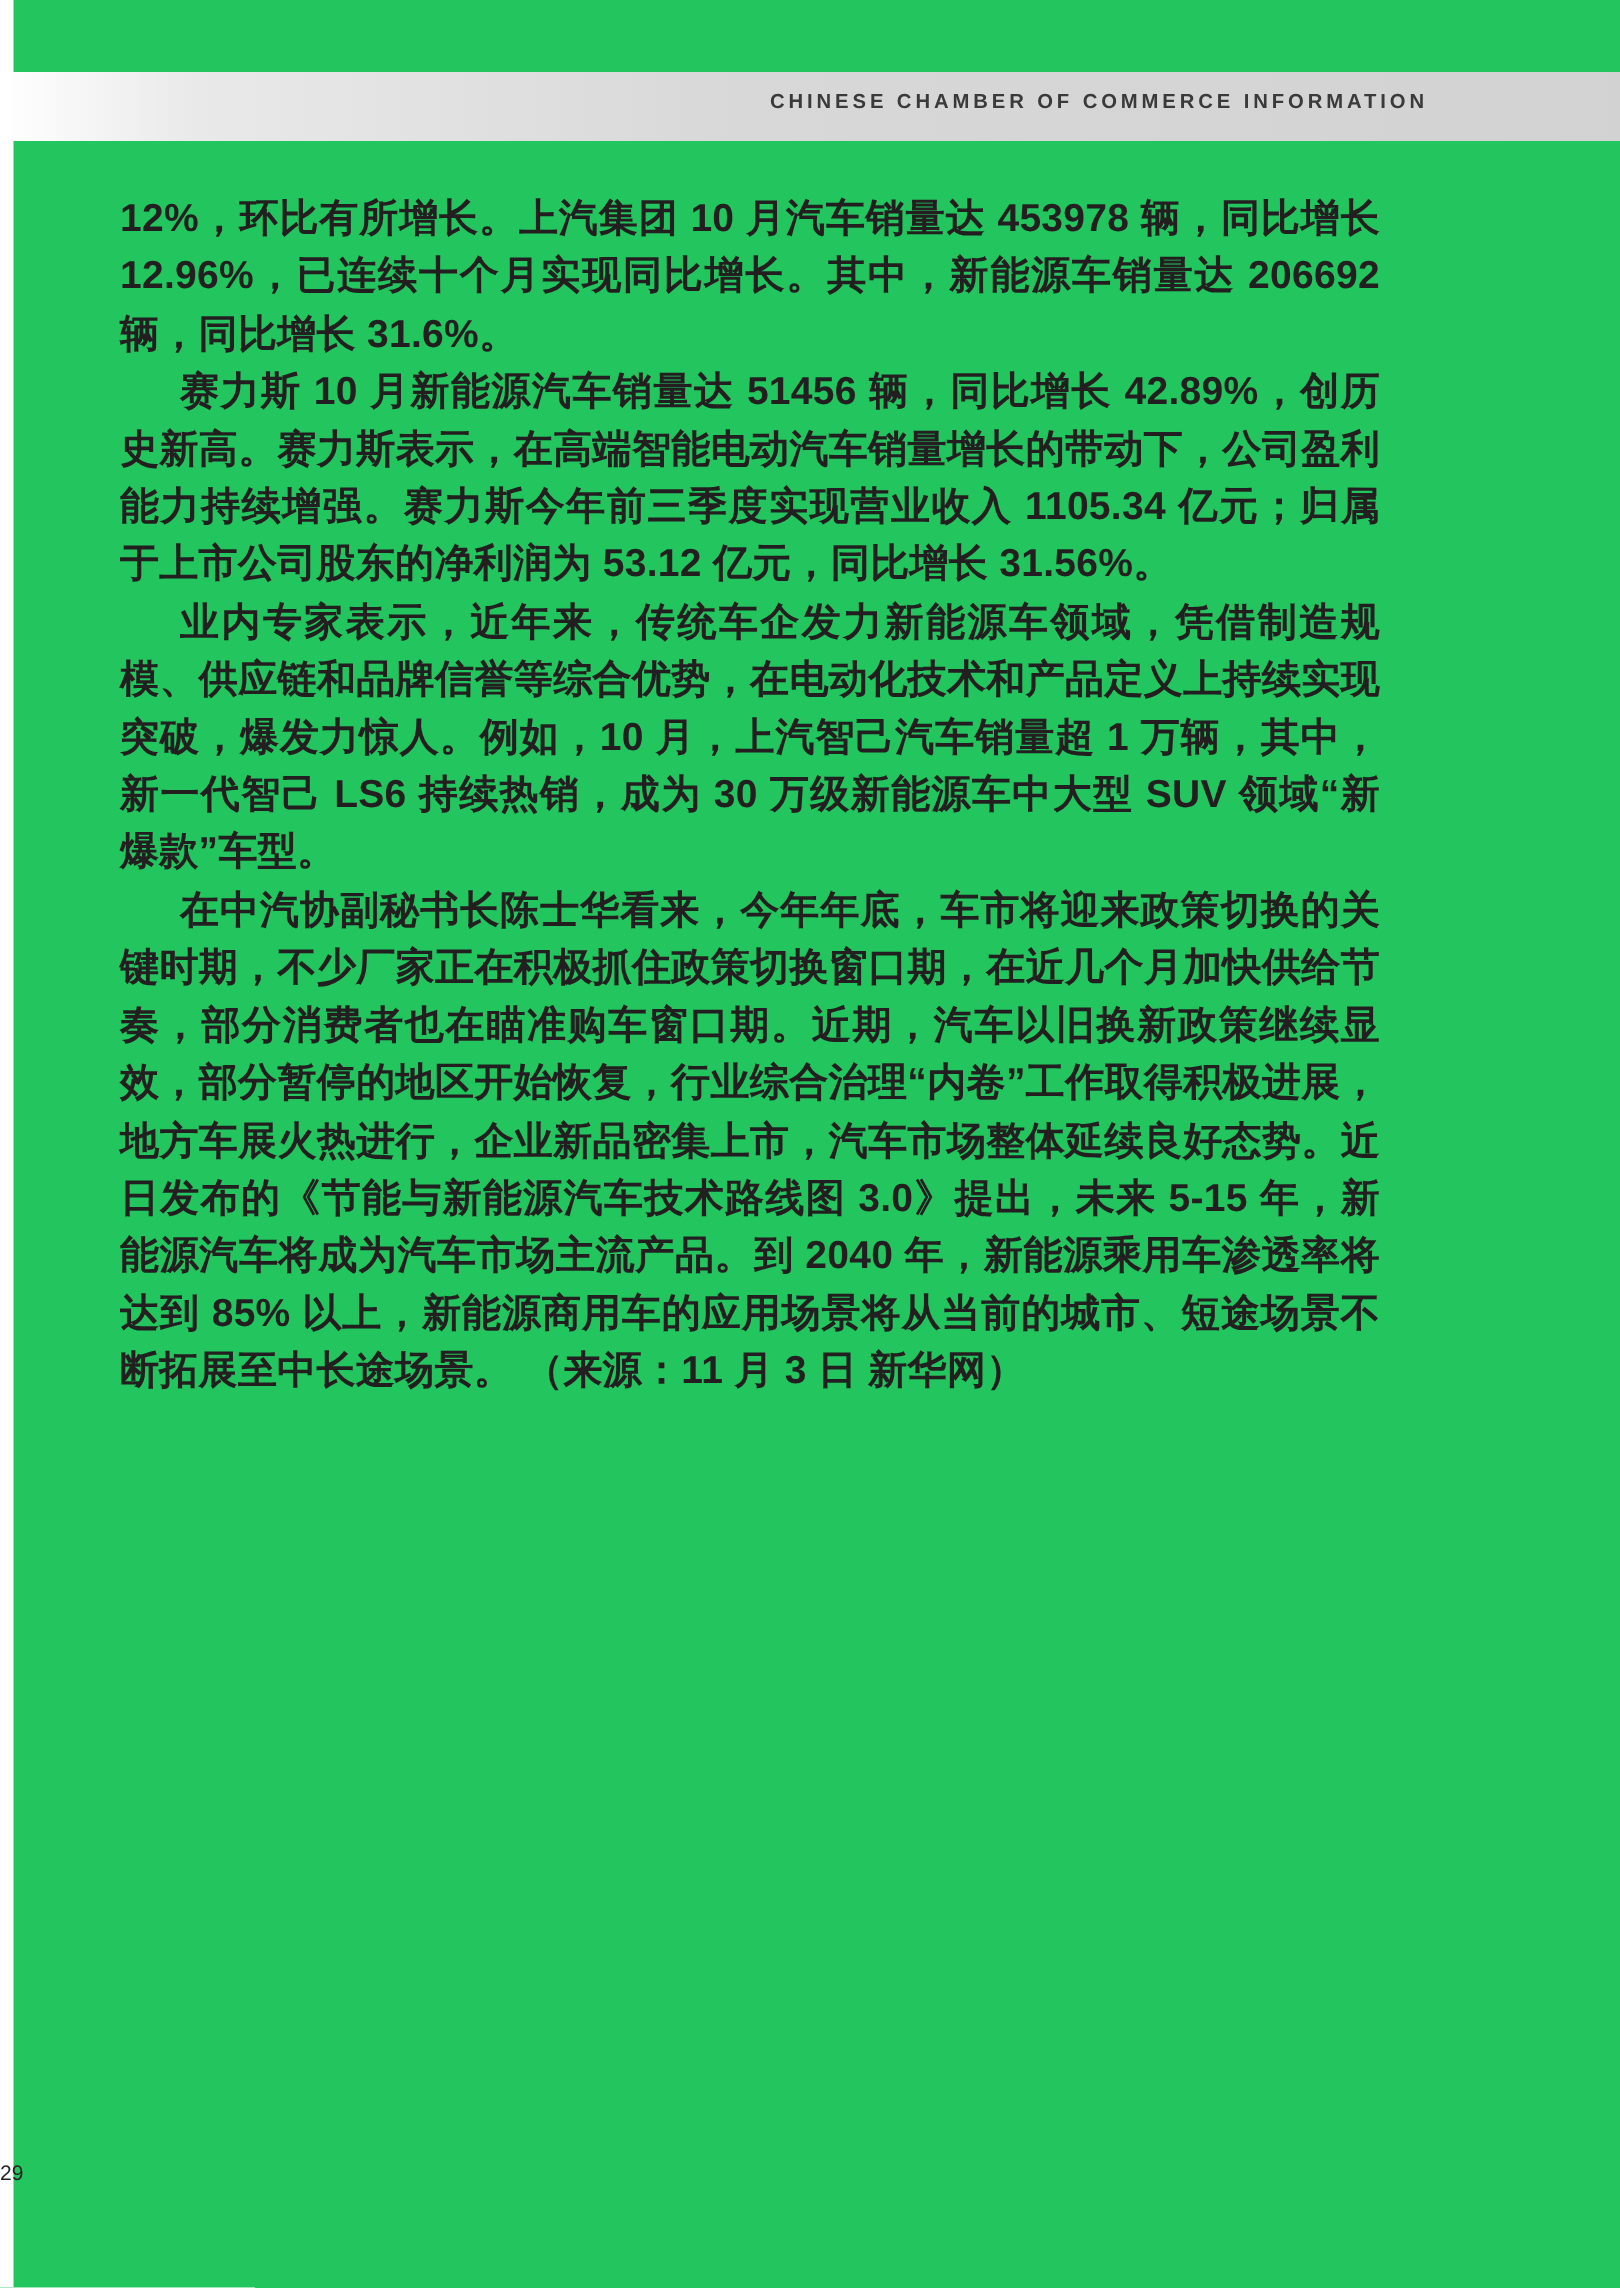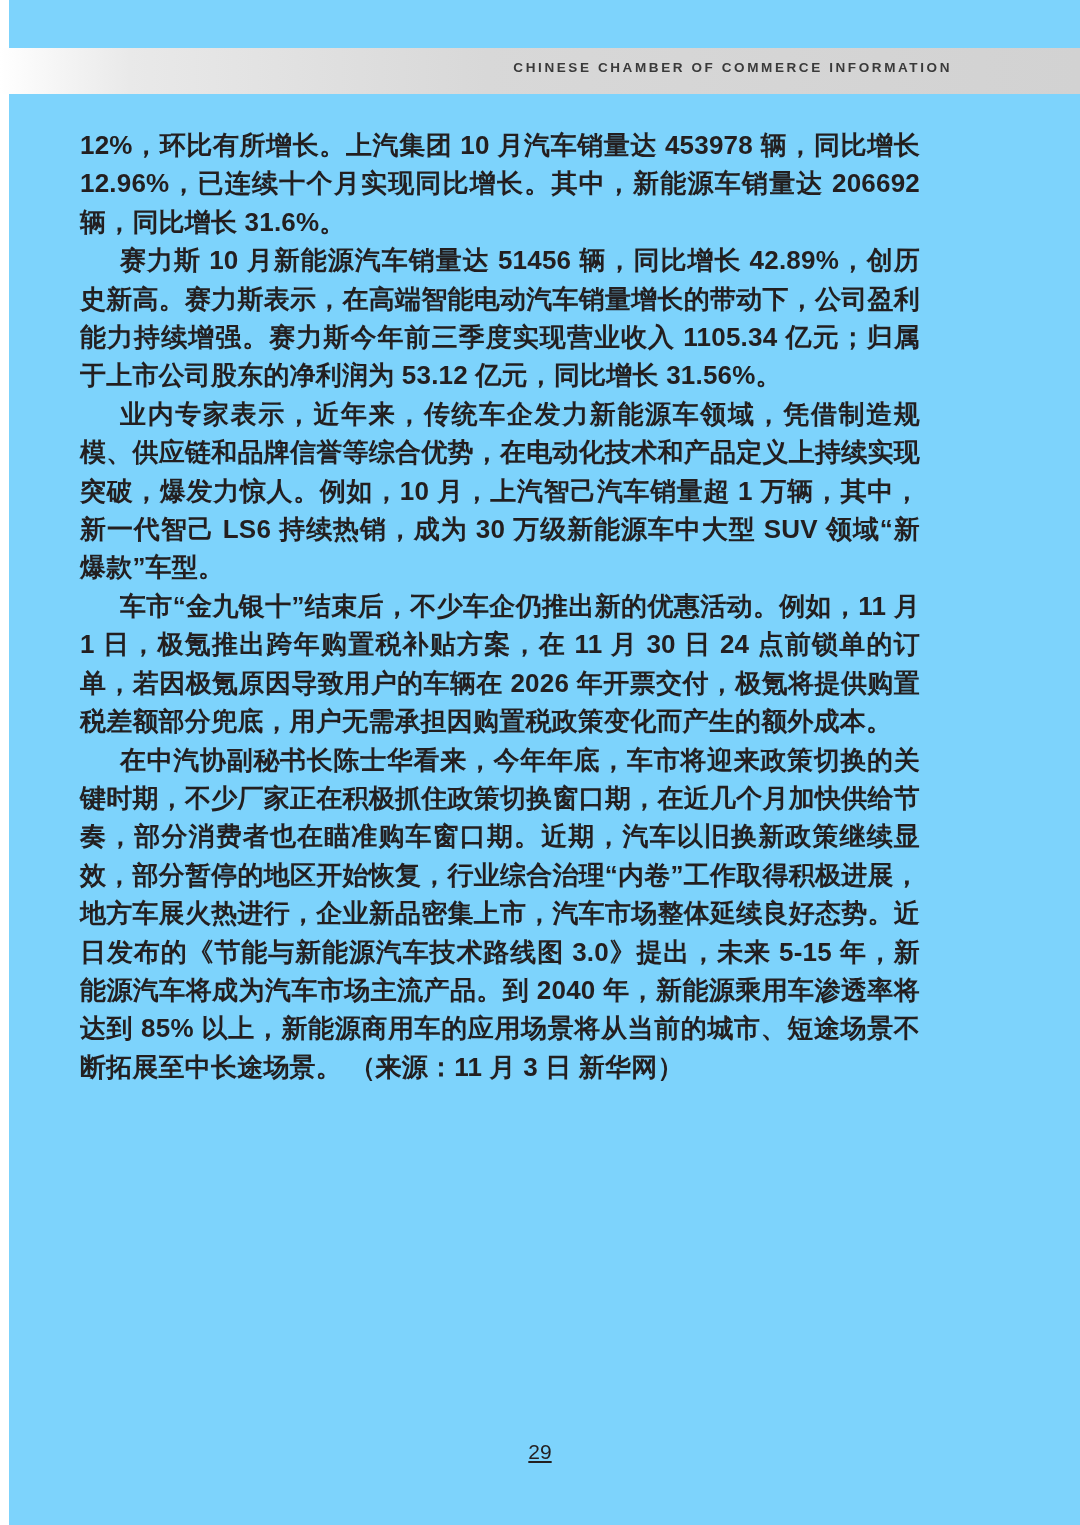--- a/index.html
+++ b/index.html
@@ -12,21 +12,21 @@
     height: 1525px;
     position: relative;
     font-family: "Liberation Sans", sans-serif;
     color: #231f20;
   }
   .page {
     position: relative;
     width: 1080px;
     height: 1525px;
     box-sizing: border-box;
-    background: #7dd3fc;
+    background: #22c55e;
     overflow: hidden;
   }
   
   .header-band {
     position: absolute;
     top: 48px;
     left: 0;
     width: 1080px;
     height: 46px;
     background: linear-gradient(to right, #ffffff 0%, #e9e9e9 12%, #d8d8d8 45%, #d2d2d2 100%);
@@ -78,42 +78,40 @@
     font-weight: bold;
     text-align: center;
     color: #231f20;
     font-family: "Liberation Sans", sans-serif;
   }
   .page-number {
     position: absolute;
     left: 0;
     width: 1080px;
     top: 1440px;
-    text-align: center;
-    font-size: 21px;
+    text-align: left;
+    font-size: 14px;
     color: #231f20;
     font-family: "Liberation Sans", sans-serif;
-    text-decoration: underline;
   }
 </style>
 </head>
 <body>
 
 <div class="page">
 
   <div class="left-rule"></div>
 
   <div class="header-band"></div>
   <div class="header-text">CHINESE CHAMBER OF COMMERCE INFORMATION</div>
 
   <div class="content">
     <p class="para">12%，环比有所增长。上汽集团 10 月汽车销量达 453978 辆，同比增长 12.96%，已连续十个月实现同比增长。其中，新能源车销量达 206692 辆，同比增长 31.6%。</p>
     <p class="para indent">赛力斯 10 月新能源汽车销量达 51456 辆，同比增长 42.89%，创历史新高。赛力斯表示，在高端智能电动汽车销量增长的带动下，公司盈利能力持续增强。赛力斯今年前三季度实现营业收入 1105.34 亿元；归属于上市公司股东的净利润为 53.12 亿元，同比增长 31.56%。</p>
     <p class="para indent">业内专家表示，近年来，传统车企发力新能源车领域，凭借制造规模、供应链和品牌信誉等综合优势，在电动化技术和产品定义上持续实现突破，爆发力惊人。例如，10 月，上汽智己汽车销量超 1 万辆，其中，新一代智己 LS6 持续热销，成为 30 万级新能源车中大型 SUV 领域“新爆款”车型。</p>
 
 
-    <p class="para indent">车市“金九银十”结束后，不少车企仍推出新的优惠活动。例如，11 月 1 日，极氪推出跨年购置税补贴方案，在 11 月 30 日 24 点前锁单的订单，若因极氪原因导致用户的车辆在 2026 年开票交付，极氪将提供购置税差额部分兜底，用户无需承担因购置税政策变化而产生的额外成本。</p>
     <p class="para indent">在中汽协副秘书长陈士华看来，今年年底，车市将迎来政策切换的关键时期，不少厂家正在积极抓住政策切换窗口期，在近几个月加快供给节奏，部分消费者也在瞄准购车窗口期。近期，汽车以旧换新政策继续显效，部分暂停的地区开始恢复，行业综合治理“内卷”工作取得积极进展，地方车展火热进行，企业新品密集上市，汽车市场整体延续良好态势。近日发布的《节能与新能源汽车技术路线图 3.0》提出，未来 5-15 年，新能源汽车将成为汽车市场主流产品。到 2040 年，新能源乘用车渗透率将达到 85% 以上，新能源商用车的应用场景将从当前的城市、短途场景不断拓展至中长途场景。 （来源：11 月 3 日 新华网）</p>
   </div>
 
   <div class="page-number">29</div>
 
 </div>
 
 </body></html>

